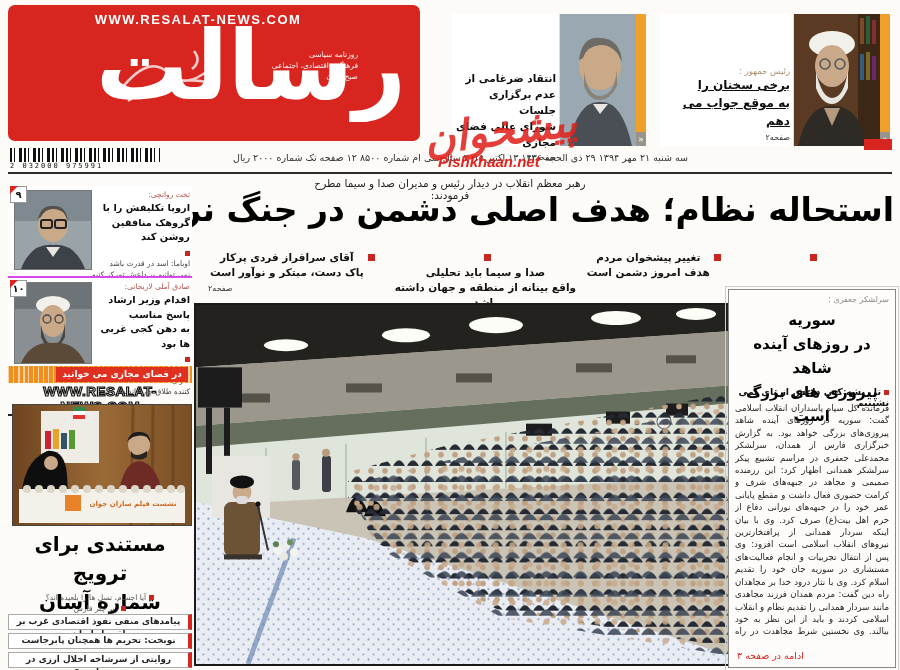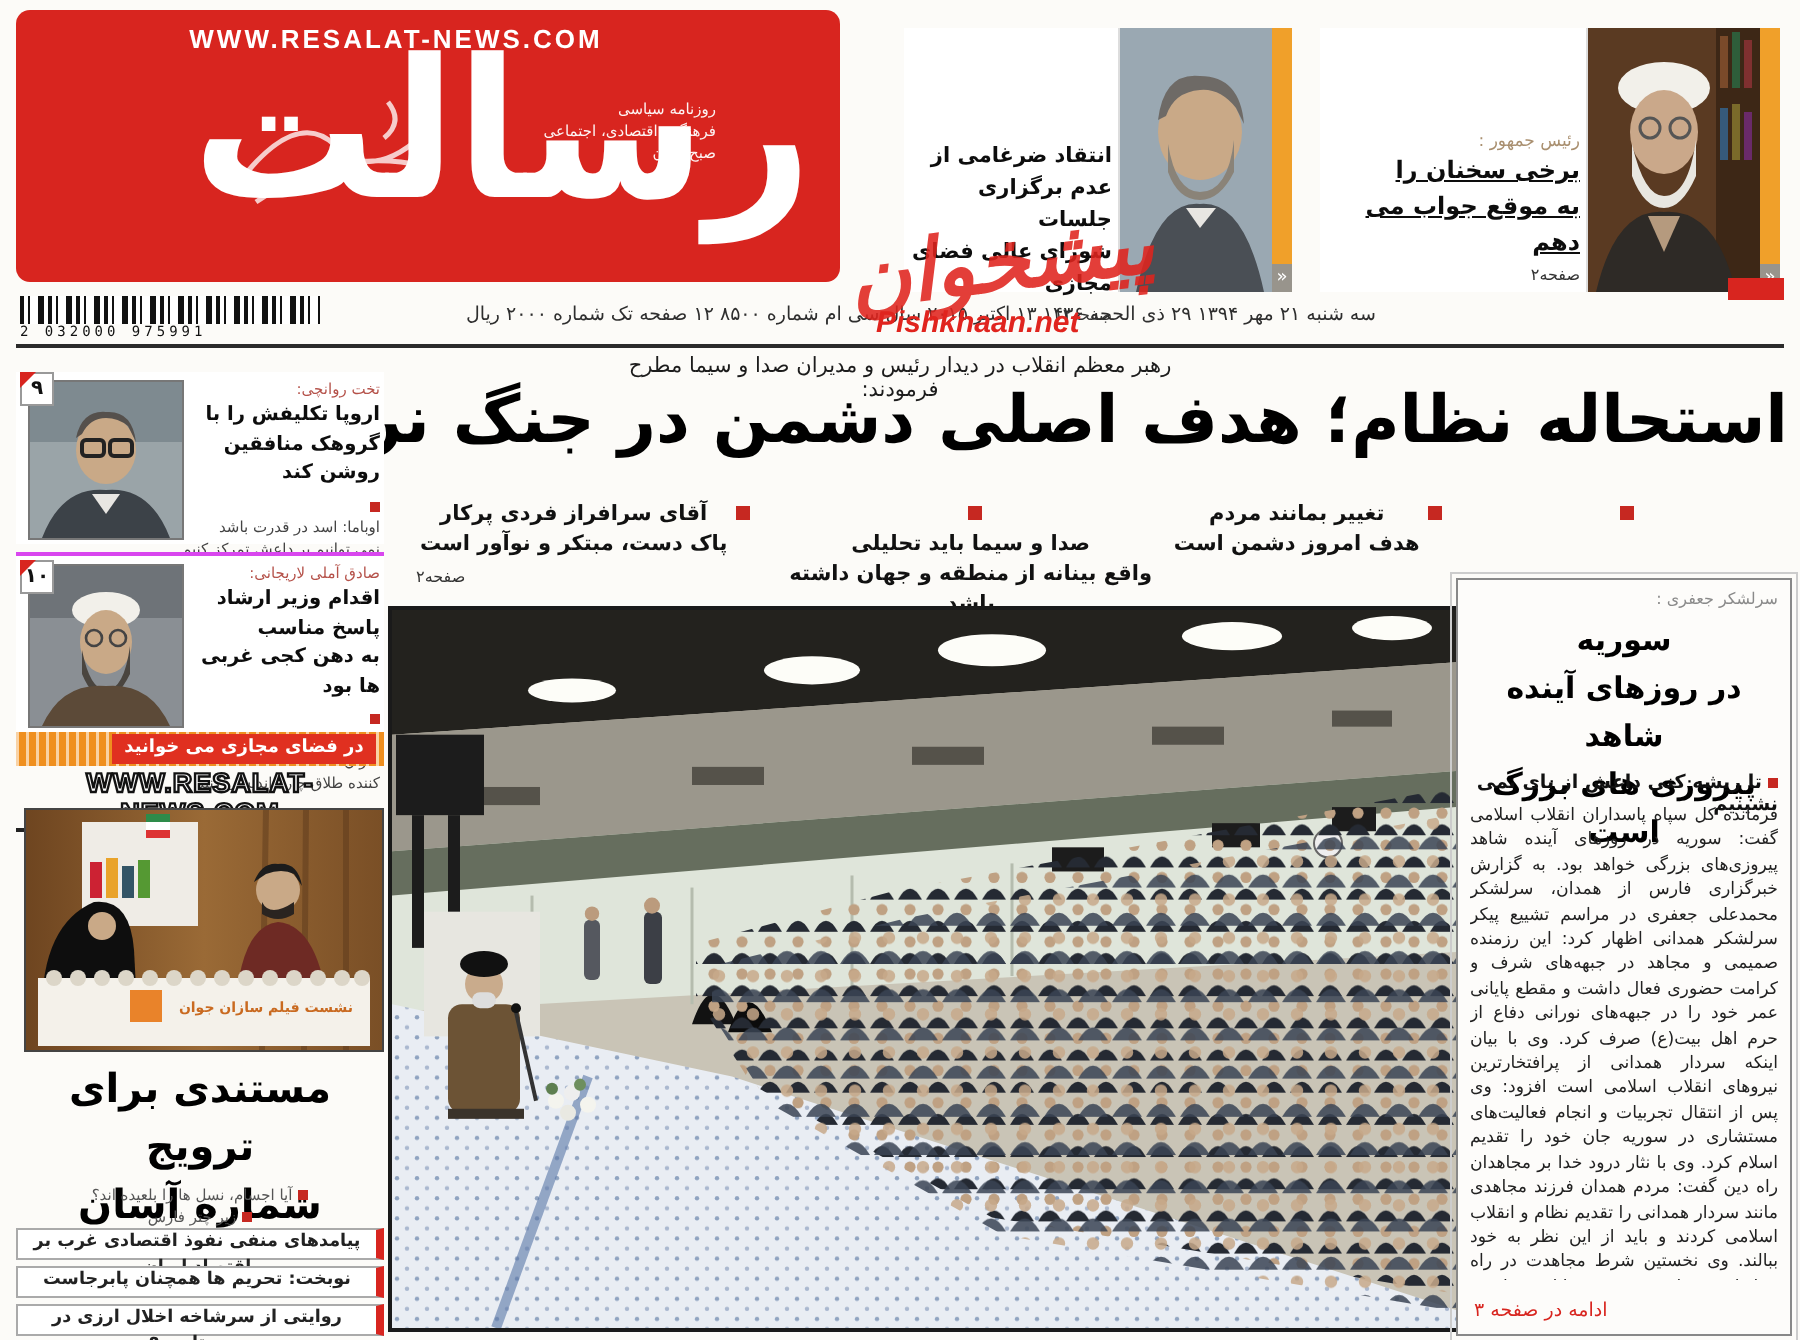--- a/index.html
+++ b/index.html
@@ -165,21 +165,21 @@
   <div class="abs wm-en">Pishkhaan.net</div>
 
   <div class="abs lead-kicker">رهبر معظم انقلاب در دیدار رئیس و مدیران صدا و سیما مطرح فرمودند:</div>
   <div class="abs lead-head">استحاله نظام؛ هدف اصلی دشمن در جنگ نرم</div>
 
   <div class="abs bullets-row">
     <div class="b-item" style="flex:0 0 24%;">
       <span class="sq"></span>
     </div>
     <div class="b-item" style="flex:0 0 21%;">
-      <span class="sq"></span><span class="pre" style="display:inline-block;vertical-align:top;">تغییر بمانند مردم
+      <span class="sq"></span><span class="pre" style="display:inline-block;vertical-align:top;">تغییر پیشخوان مردم
 هدف امروز دشمن است</span>
     </div>
     <div class="b-item" style="flex:0 0 27%;">
       <span class="sq"></span><span class="pre" style="display:inline-block;vertical-align:top;">صدا و سیما باید تحلیلی
 واقع بینانه از منطقه و جهان داشته باشد</span>
     </div>
     <div class="b-item" style="flex:0 0 28%;">
       <span class="sq"></span><span class="pre" style="display:inline-block;vertical-align:top;">آقای سرافراز فردی پرکار
 پاک دست، مبتکر و نوآور است</span>
       <div class="b-page">صفحه۲</div>

